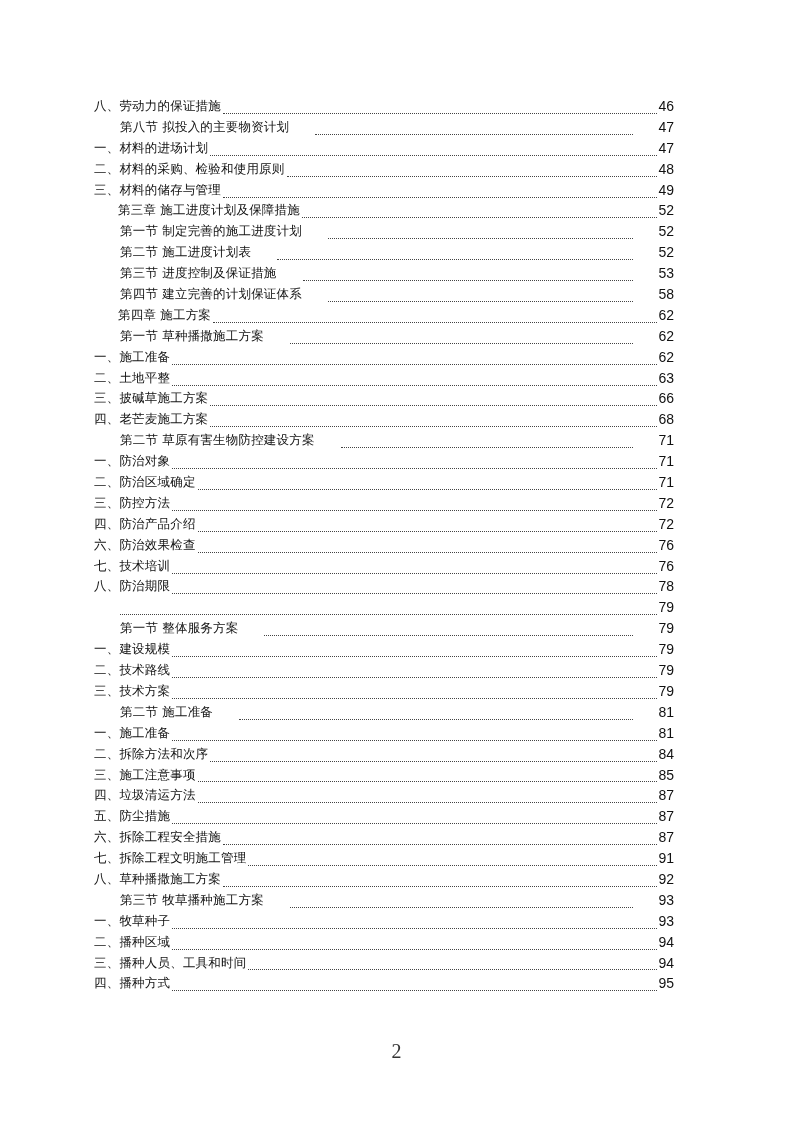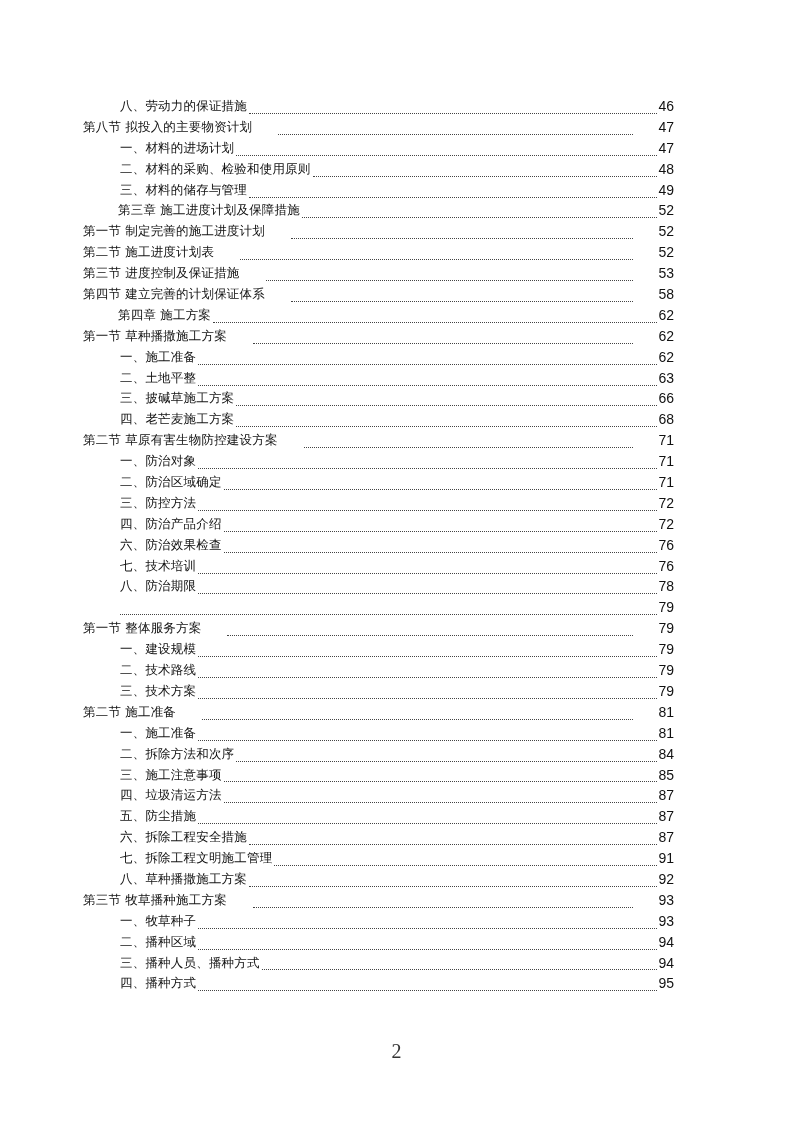--- a/index.html
+++ b/index.html
@@ -25,22 +25,22 @@
       position: relative;
       height: 20.9px;
       display: flex;
       align-items: center;
       font-size: 12.5px;
       line-height: 20.9px;
       box-sizing: border-box;
       padding-right: 119px;
     }
     .toc-row.level-1 { padding-left: 118px; }
-    .toc-row.level-2 { padding-left: 83px; gap: 24px; }
-    .toc-row.level-3 { padding-left: 120px; }
+    .toc-row.level-2 { padding-left: 120px; gap: 24px; }
+    .toc-row.level-3 { padding-left: 94px; }
     .toc-title {
       white-space: nowrap;
       flex: 0 0 auto;
       letter-spacing: 0.2px;
     }
     .toc-leader {
       flex: 1 1 auto;
       overflow: hidden;
       white-space: nowrap;
       margin: 0 1px 0 2px;
@@ -269,21 +269,21 @@
     <span class="toc-title">一、牧草种子</span>
     <span class="toc-leader"></span>
     <span class="toc-page">93</span>
   </div>
     <div class="toc-row level-3">
     <span class="toc-title">二、播种区域</span>
     <span class="toc-leader"></span>
     <span class="toc-page">94</span>
   </div>
     <div class="toc-row level-3">
-    <span class="toc-title">三、播种人员、播种方式</span>
+    <span class="toc-title">三、播种人员、工具和时间</span>
     <span class="toc-leader"></span>
     <span class="toc-page">94</span>
   </div>
     <div class="toc-row level-3">
     <span class="toc-title">四、播种方式</span>
     <span class="toc-leader"></span>
     <span class="toc-page">95</span>
   </div>
   </div>
 

